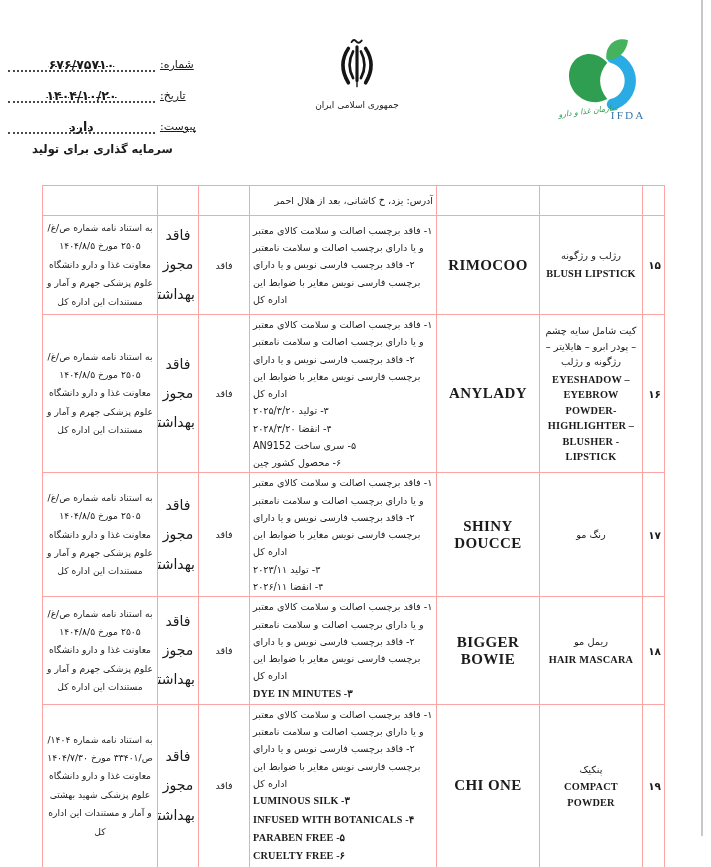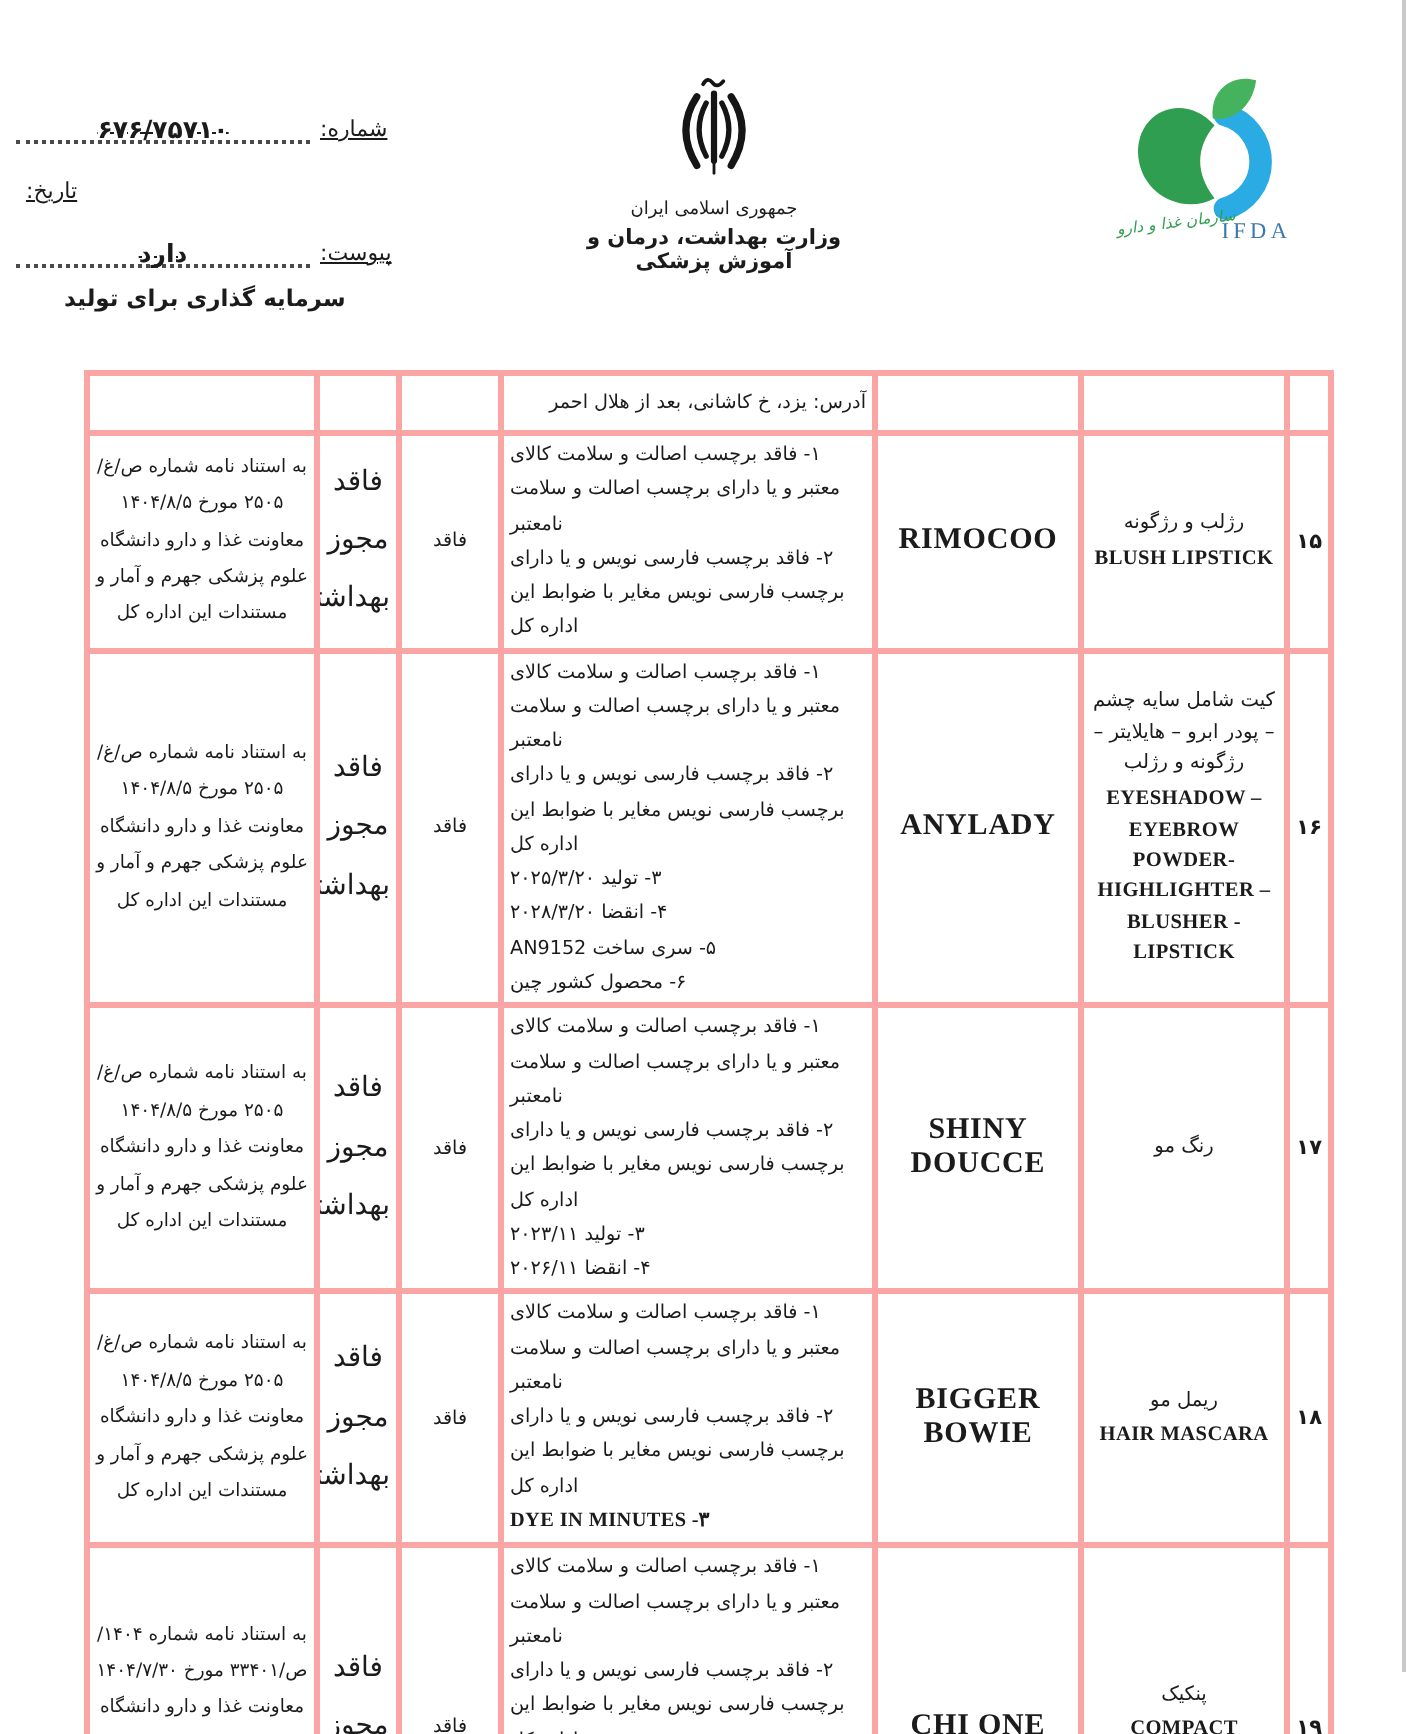--- a/index.html
+++ b/index.html
@@ -23,21 +23,21 @@
   
   .hdr-right{position:absolute;right:48px;top:36px;width:108px;text-align:center;}
   
   .scan-edge{position:absolute;right:8px;top:0;width:2px;height:836px;background:#c8c8c8;}
   
   table.doc{
     position:absolute;left:42px;top:185px;width:622px;
     border-collapse:collapse;table-layout:fixed;direction:rtl;
   }
   table.doc td{
-    border:3px solid #fca5a5;vertical-align:middle;overflow:hidden;
+    border:1px solid #fca5a5;vertical-align:middle;overflow:hidden;
     padding:1px 3px;
   }
   tr.address-row{height:30px;}
   td.c-addr-host{padding:2px 3px;}
   .addr-text{font-size:9.6px;direction:rtl;text-align:right;}
   td.c-num{vertical-align:top;text-align:right;font-weight:bold;font-size:10.5px;padding-top:2px;}
   td.c-prod{text-align:center;font-size:9.8px;line-height:1.6;direction:rtl;padding:2px 4px;}
   .prod-en{
     font-family:"Liberation Serif","DejaVu Serif",serif;font-weight:bold;
     font-size:10.3px;direction:ltr;line-height:1.5;margin-top:2px;letter-spacing:.2px;
@@ -59,20 +59,21 @@
 </style>
 </head>
 <body>
 
 <div class="hdr-left">
   <div class="hrow">
     <span class="hval-wrap"><span class="hval">۶۷۶/۷۵۷۱۰</span></span>
     <span class="hlabel">شماره:</span>
   </div>
   <div class="hrow">
+    <span class="hval-wrap"><span class="hval">۱۴۰۴/۱۰/۲۰</span></span>
     <span class="hlabel">تاریخ:</span>
   </div>
   <div class="hrow">
     <span class="hval-wrap"><span class="hval">دارد</span></span>
     <span class="hlabel">پیوست:</span>
   </div>
   <div class="hsubject">سرمایه گذاری برای تولید</div>
 </div>
 
 <div class="hdr-center">
@@ -81,21 +82,20 @@
       <path d="M25 8 Q28 3 31 7 Q34 11 38 6" stroke-width="2.4"></path>
       <path d="M21 16 Q7 37 21 60" stroke-width="4.6"></path>
       <path d="M27 20 Q18 37 27 54" stroke-width="3.4"></path>
       <path d="M32 14 V57" stroke-width="4"></path>
       <path d="M32 57 L32 65" stroke-width="1.8"></path>
       <path d="M37 20 Q46 37 37 54" stroke-width="3.4"></path>
       <path d="M43 16 Q57 37 43 60" stroke-width="4.6"></path>
     </g>
   </svg>
   <div class="gov-line1">جمهوری اسلامی ایران</div>
-  <div class="gov-line2">وزارت بهداشت، درمان و آموزش پزشکی</div>
 </div>
 
 <div class="hdr-right">
   <svg width="104" height="88" viewBox="0 0 120 100">
     <path d="M64 24 a28 28 0 0 1 0 54" fill="none" stroke-width="13" stroke-linecap="round" stroke="#2aabe4"></path>
     <path d="M58 30 C40 10 12 22 14 48 C16 70 40 82 58 72 C47 58 47 43 58 30 Z" fill="#2f9e50"></path>
     <path d="M57 26 C55 9 69 0 82 4 C80 19 69 28 57 26 Z" fill="#45b35e"></path>
     <text x="2" y="93" font-size="9" font-style="italic" transform="rotate(-7 2 93)" font-family="DejaVu Sans, sans-serif" fill="#2f9e50">سازمان غذا و دارو</text>
     <text x="62" y="95" font-size="13" letter-spacing="2.5" font-family="Liberation Serif, DejaVu Serif, serif" fill="#3b78ad">IFDA</text>
   </svg>

